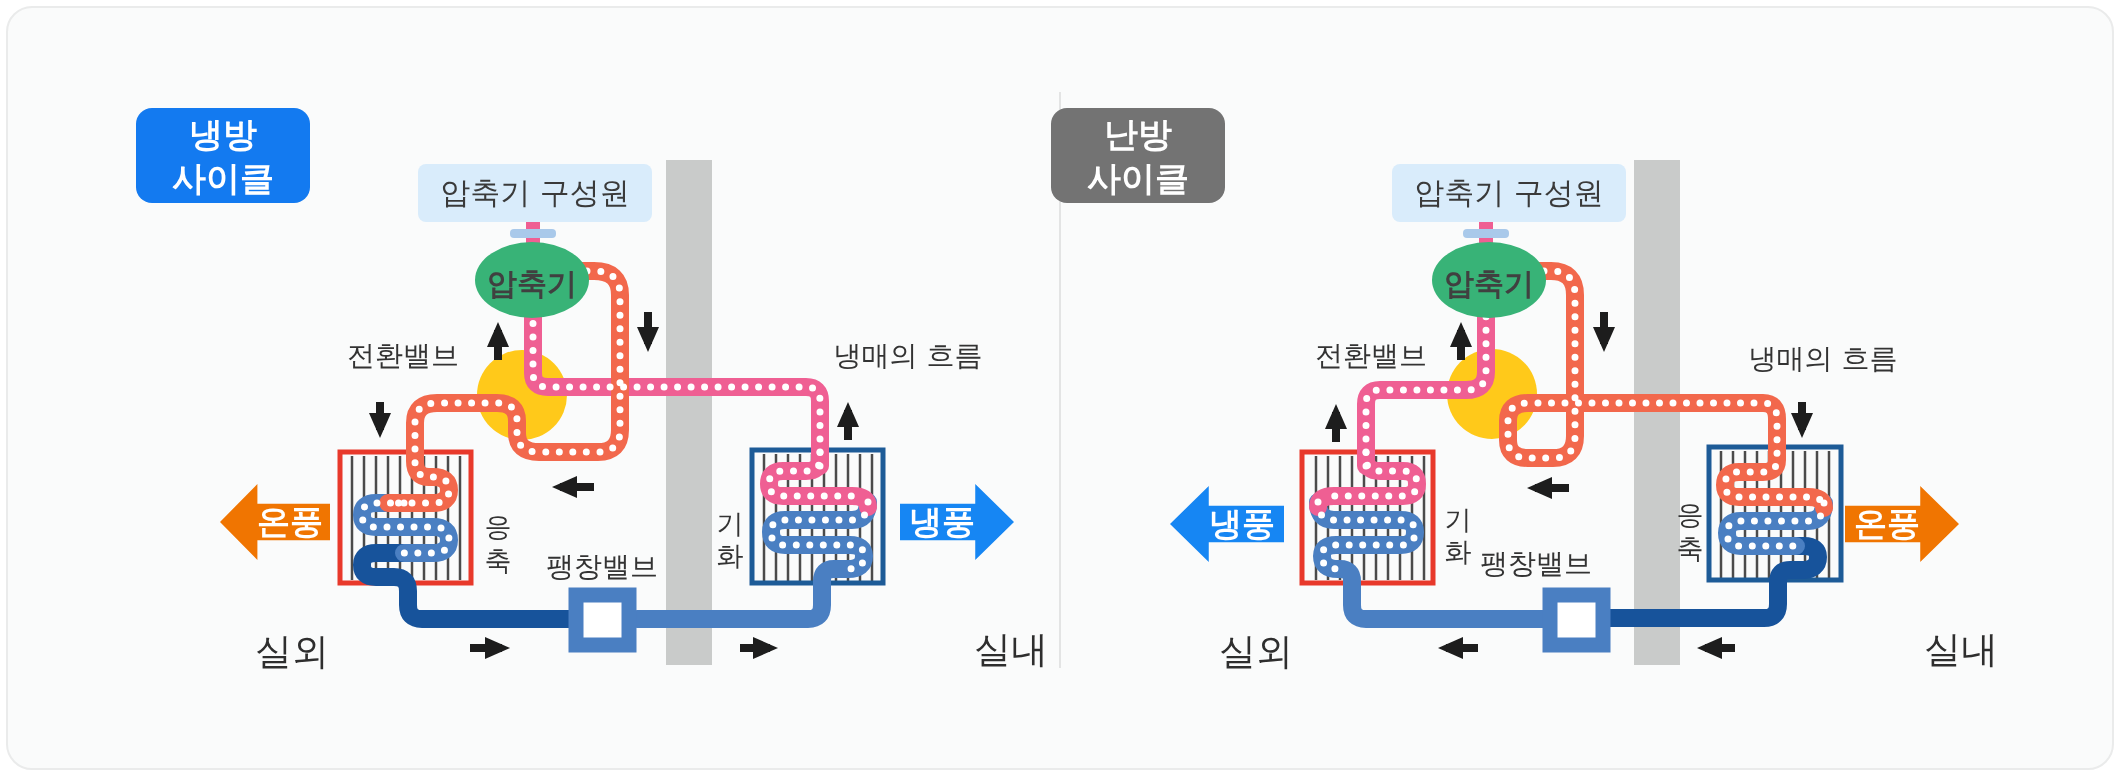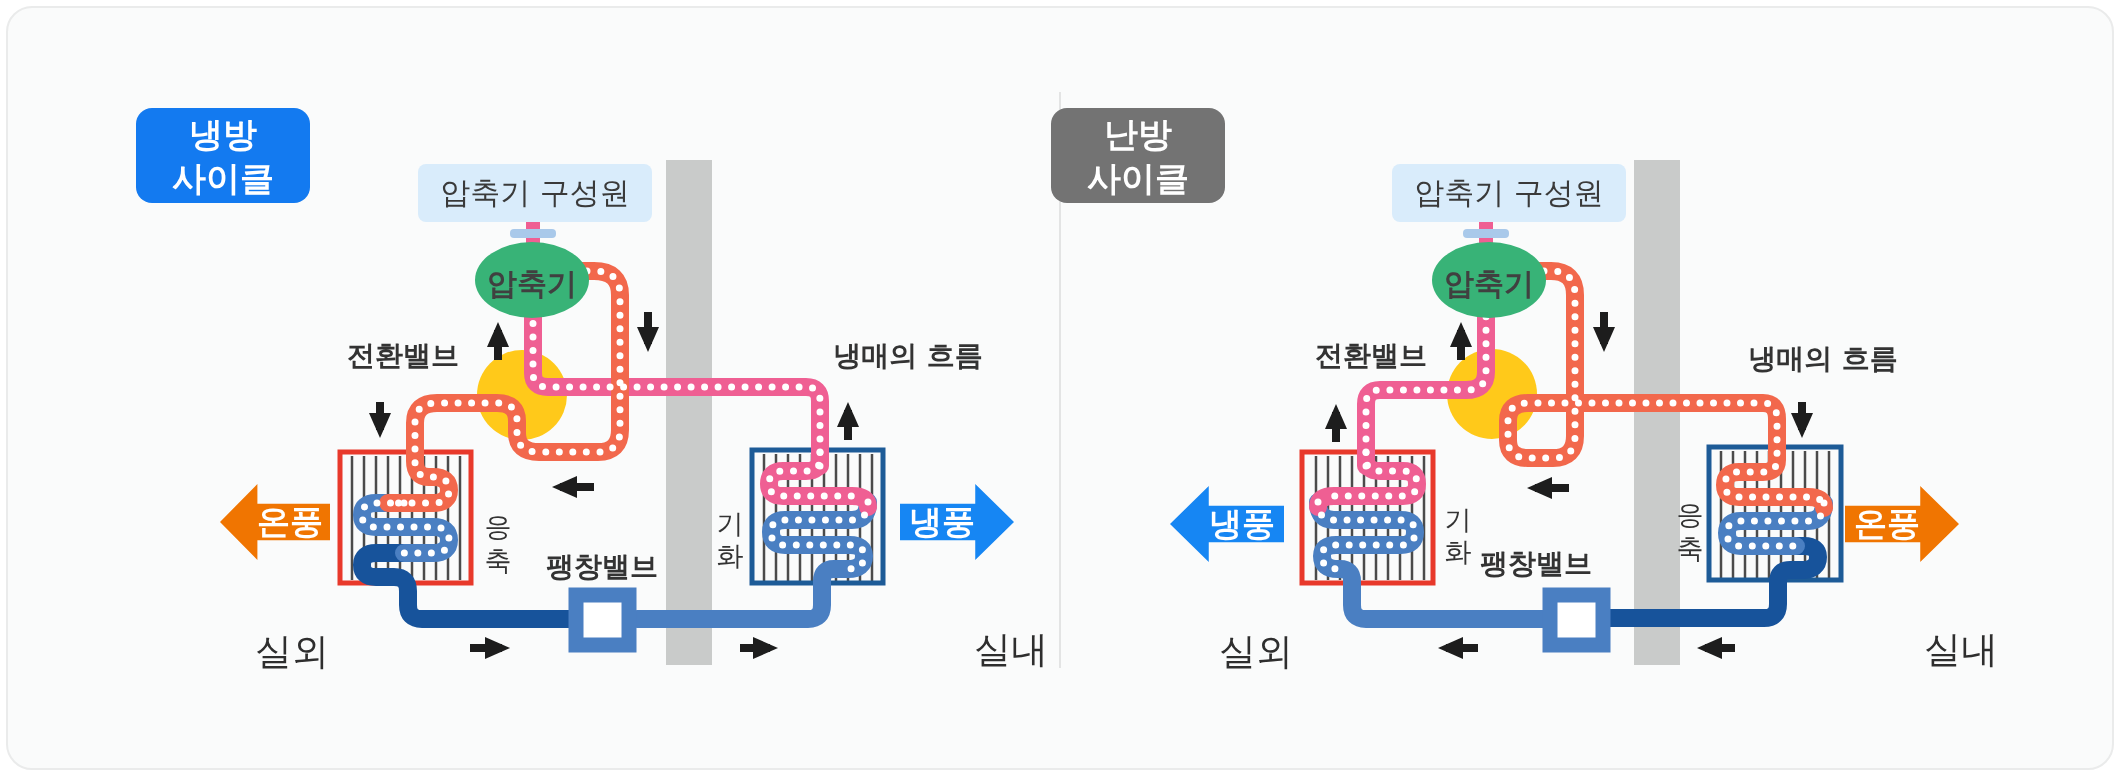--- a/index.html
+++ b/index.html
@@ -8,21 +8,21 @@
   .stage{position:absolute;left:0;top:0;width:2120px;height:776px;}
   svg.diagram{position:absolute;left:0;top:0;}
   .divider{position:absolute;left:1059px;top:92px;width:2px;height:576px;background:#e3e4e4;}
   .overlay{position:absolute;color:#333;}
   .badge{width:174px;height:95px;border-radius:16px;color:#fff;font-weight:bold;
          font-size:34px;line-height:44px;text-align:center;display:flex;flex-direction:column;
          justify-content:center;}
   .unit-label{width:234px;height:58px;background:#d9ecfb;border-radius:8px;font-size:30px;
          display:flex;align-items:center;justify-content:center;color:#3a3a3a;}
   .compressor-text{width:110px;text-align:center;font-size:30px;font-weight:600;color:#404040;}
-  .small-label{font-size:28px;text-align:center;color:#333;font-weight:bold;}
+  .small-label{font-size:28px;text-align:center;color:#333;}
   .big-label{font-size:37px;text-align:center;color:#2e2e2e;margin-left:32px;}
   .coil-label{writing-mode:vertical-rl;font-size:27px;letter-spacing:5px;color:#333;}
   .airflow{height:76px;color:#fff;font-weight:bold;font-size:33px;display:flex;align-items:center;justify-content:center;text-align:right;}
   .airflow.pt-left{clip-path:polygon(0 50%,34% 0,34% 26%,100% 26%,100% 74%,34% 74%,34% 100%);padding-left:30px;box-sizing:border-box;}
   .airflow.pt-right{clip-path:polygon(0 26%,66% 26%,66% 0,100% 50%,66% 100%,66% 74%,0 74%);padding-right:30px;box-sizing:border-box;}
 </style>
 </head>
 <body>
 
 <div class="card"></div>

